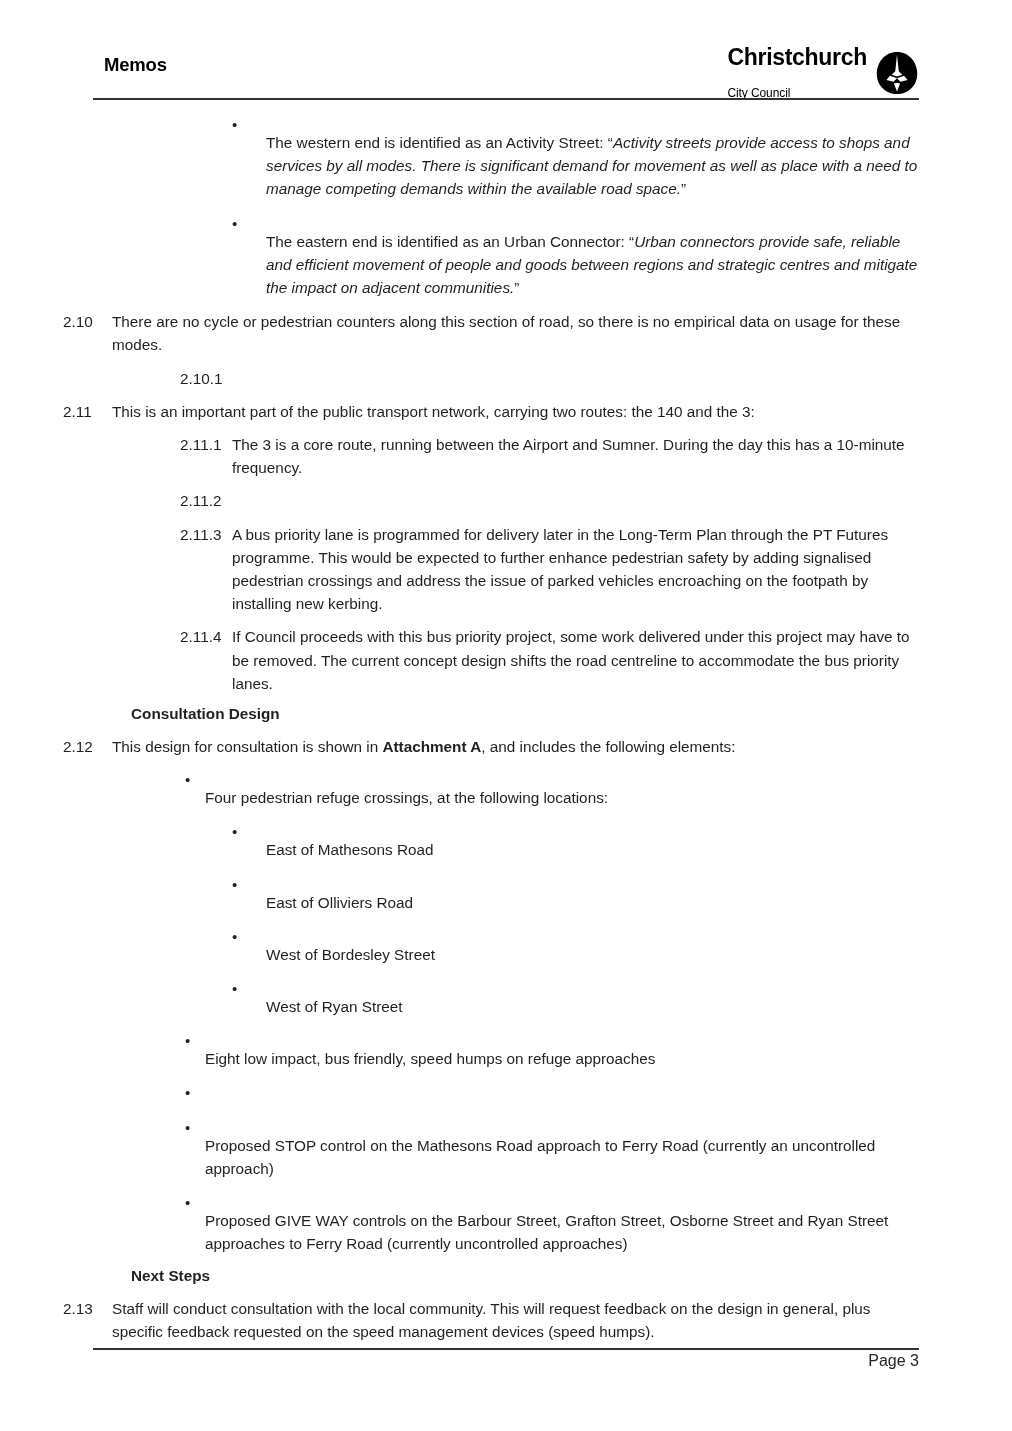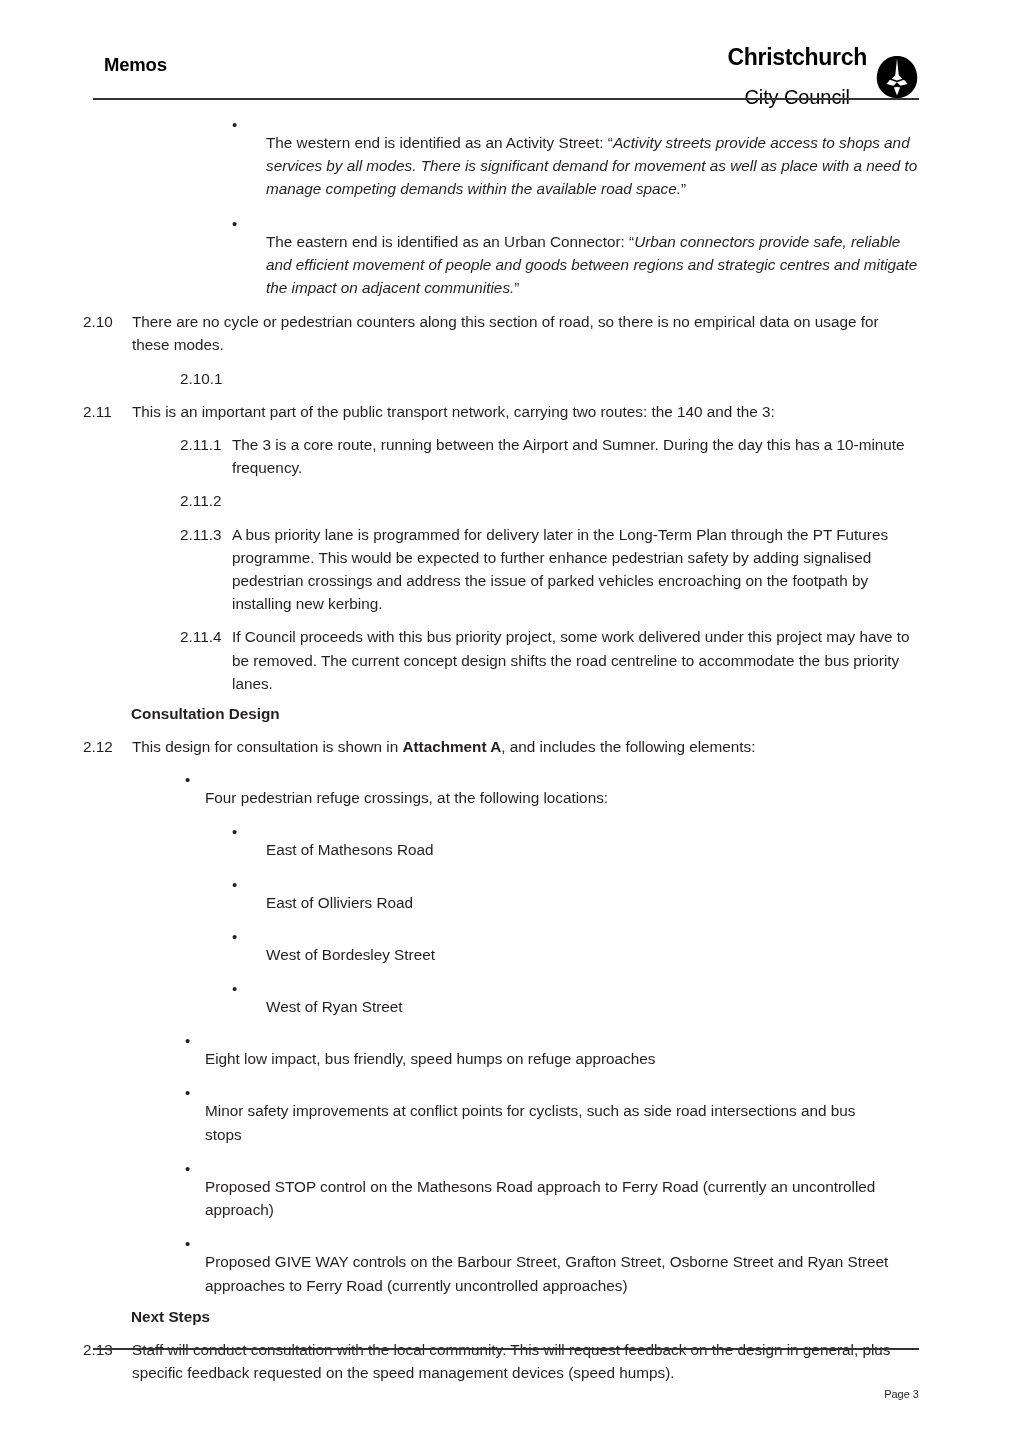--- a/index.html
+++ b/index.html
@@ -39,32 +39,32 @@
   }
   .logo {
     position: absolute;
     right: 0px;
     top: 0px;
     display: flex;
     align-items: center;
     gap: 8px;
   }
   .logo-wordmark {
-    text-align: center;
+    text-align: left;
     line-height: 1.0;
     color: #000000;
   }
   .logo-line1 {
     font-size: 23px;
     font-weight: bold;
     letter-spacing: -0.3px;
     display: block;
   }
   .logo-line2 {
-    font-size: 20px;
+    font-size: 12px;
     font-weight: normal;
     letter-spacing: -0.1px;
     display: block;
     margin-top: 18px;
   }
   .logo-mark {
     width: 44px;
     height: 44px;
     flex: 0 0 44px;
   }
@@ -100,21 +100,21 @@
   .num-para .num {
     flex: 0 0 auto;
     text-align: left;
   }
   .num-para .txt {
     flex: 1 1 auto;
   }
 
   
   .lvl1 {
-    padding-left: 83px;
+    padding-left: 63px;
     padding-right: 92px;
   }
   .lvl1 .num { width: 49px; }
 
   
   .lvl2 {
     padding-left: 180px;
     padding-right: 92px;
   }
   .lvl2 .num { width: 52px; }
@@ -174,23 +174,22 @@
     left: 93px;
     top: 1348px;
     width: 826px;
     height: 0;
     border-top: 2.2px solid #333333;
   }
   .footer-page {
     position: absolute;
     right: 93px;
     top: 1352px;
-    font-size: 11px;
+    font-size: 16px;
     color: #231f20;
-    margin-top: 36px;
   }
 </style>
 </head>
 <body>
 
 <div class="page">
 
   <div class="header">
     <div class="header-title">Memos</div>
 
@@ -283,21 +282,20 @@
       <span class="dot">•</span>
       <span class="btxt">West of Ryan Street</span>
     </div>
 
     <div class="bullet-row bul-mid body-text gap-sm">
       <span class="dot">•</span>
       <span class="btxt">Eight low impact, bus friendly, speed humps on refuge approaches</span>
     </div>
     <div class="bullet-row bul-mid body-text gap-sm">
       <span class="dot">•</span>
-      <span class="btxt">Minor safety improvements at conflict points for cyclists, such as side road intersections and bus stops</span>
     </div>
     <div class="bullet-row bul-mid body-text gap-sm">
       <span class="dot">•</span>
       <span class="btxt">Proposed STOP control on the Mathesons Road approach to Ferry Road (currently an uncontrolled approach)</span>
     </div>
     <div class="bullet-row bul-mid body-text gap-sm">
       <span class="dot">•</span>
       <span class="btxt">Proposed GIVE WAY controls on the Barbour Street, Grafton Street, Osborne Street and Ryan Street approaches to Ferry Road (currently uncontrolled approaches)</span>
     </div>
 

